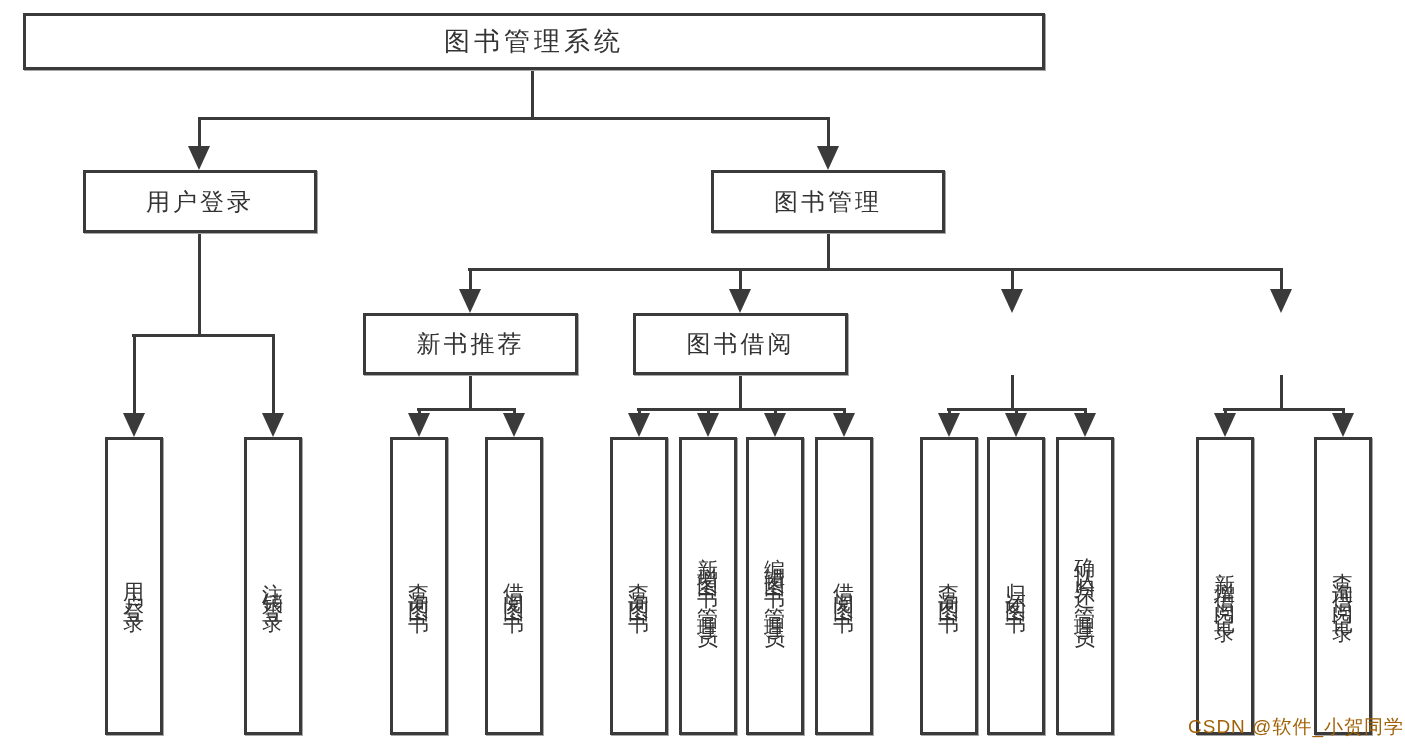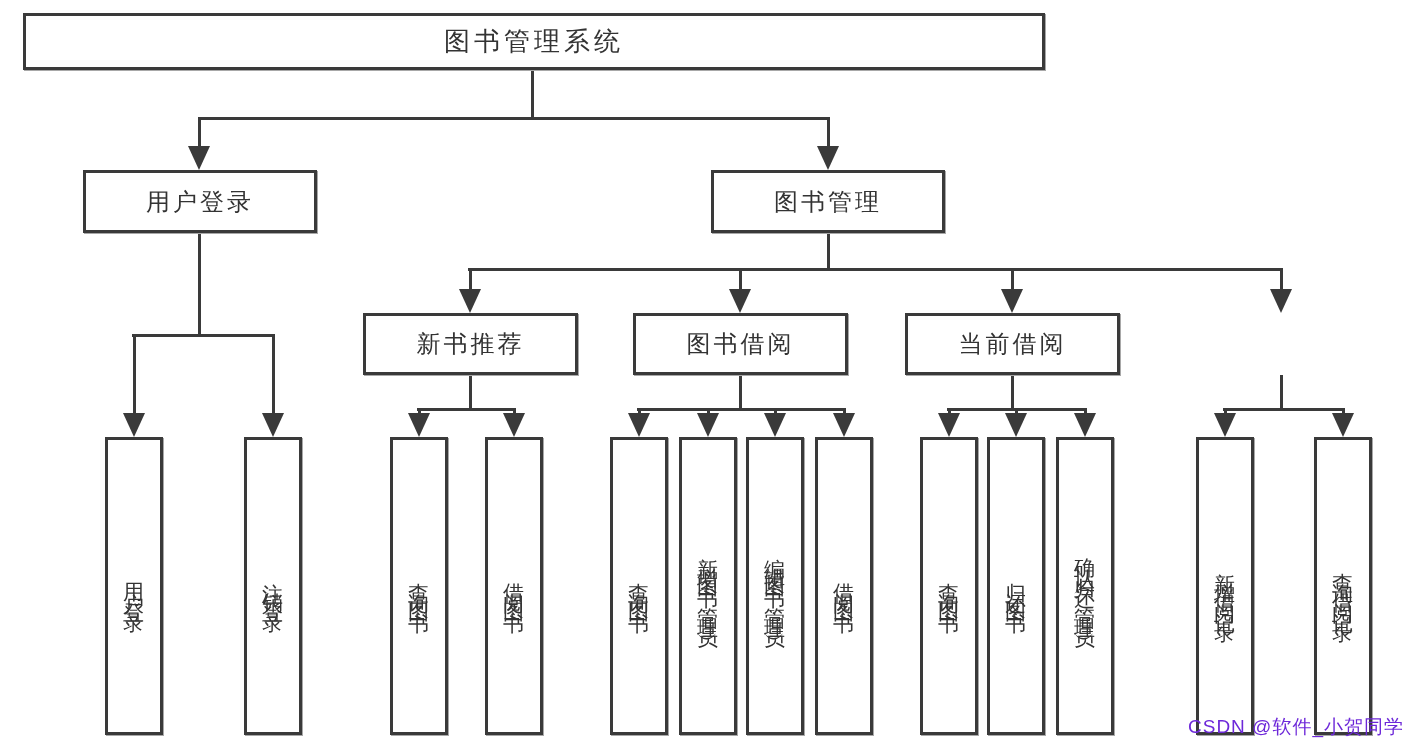--- a/index.html
+++ b/index.html
@@ -22,39 +22,38 @@
     box-shadow:1px 1px 0 #a8a8a8;
   }
   .hline{position:absolute;height:3px;background:#3a3a3a;z-index:1;}
   .vline{position:absolute;width:3px;background:#3a3a3a;z-index:1;}
   .arrow{
     position:absolute;width:0;height:0;z-index:1;
     border-left:11px solid transparent;border-right:11px solid transparent;
     border-top:24px solid #3a3a3a;
   }
   .watermark{
-    position:absolute;color:#6d28d9;font-size:19px;letter-spacing:1px;z-index:5;white-space:nowrap;
+    position:absolute;color:#a16207;font-size:19px;letter-spacing:1px;z-index:5;white-space:nowrap;
   }
 </style>
 </head>
 <body>
 
 <div class="canvas">
 
   <div class="box root-box" style="left:23px;top:13px;width:1022px;height:57px">图书管理系统</div>
 
   <div class="box" style="left:83px;top:170px;width:234px;height:63px">用户登录</div>
 
   <div class="box" style="left:711px;top:170px;width:234px;height:63px">图书管理</div>
 
   <div class="box" style="left:633px;top:313px;width:215px;height:62px">图书借阅</div>
 
   <div class="box" style="left:363px;top:313px;width:215px;height:62px">新书推荐</div>
 
-  <div class="box" style="left:905px;top:313px;width:215px;height:62px">当前借阅</div>
 
 
   <div class="vbox" style="left:105px;top:437px;width:58px;height:298px">用户登录</div>
 
   <div class="vbox" style="left:244px;top:437px;width:58px;height:298px">注销登录</div>
 
   <div class="vbox" style="left:390px;top:437px;width:58px;height:298px">查询图书</div>
 
   <div class="vbox" style="left:485px;top:437px;width:58px;height:298px">借阅图书</div>
 

